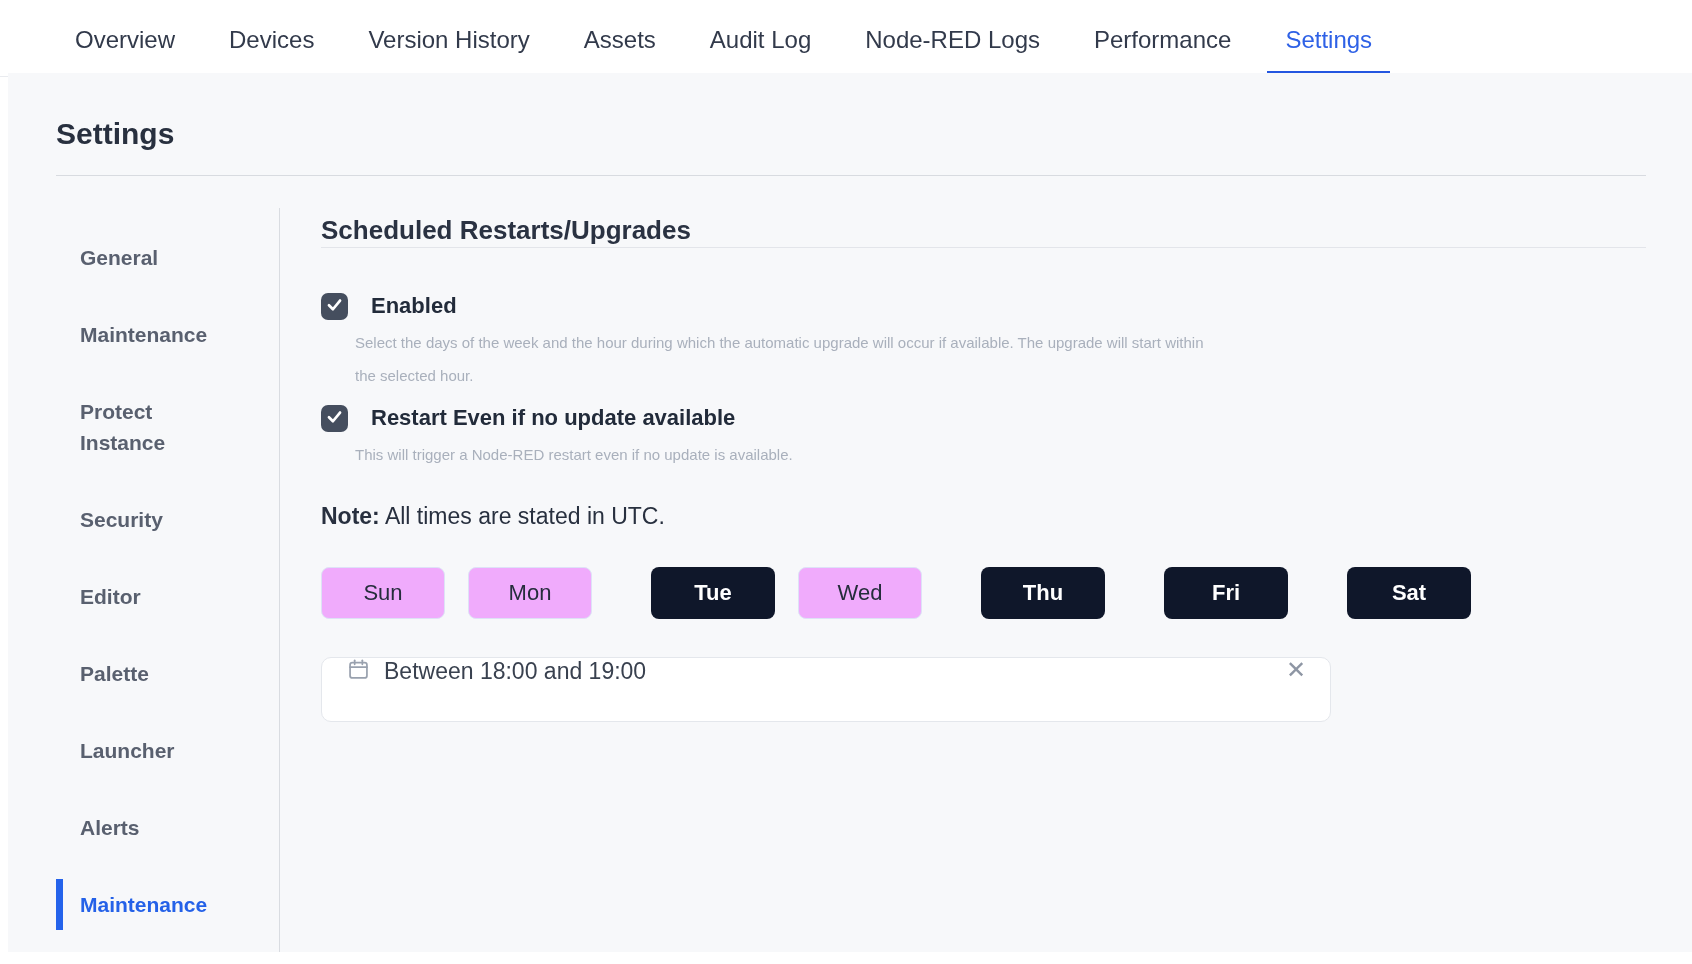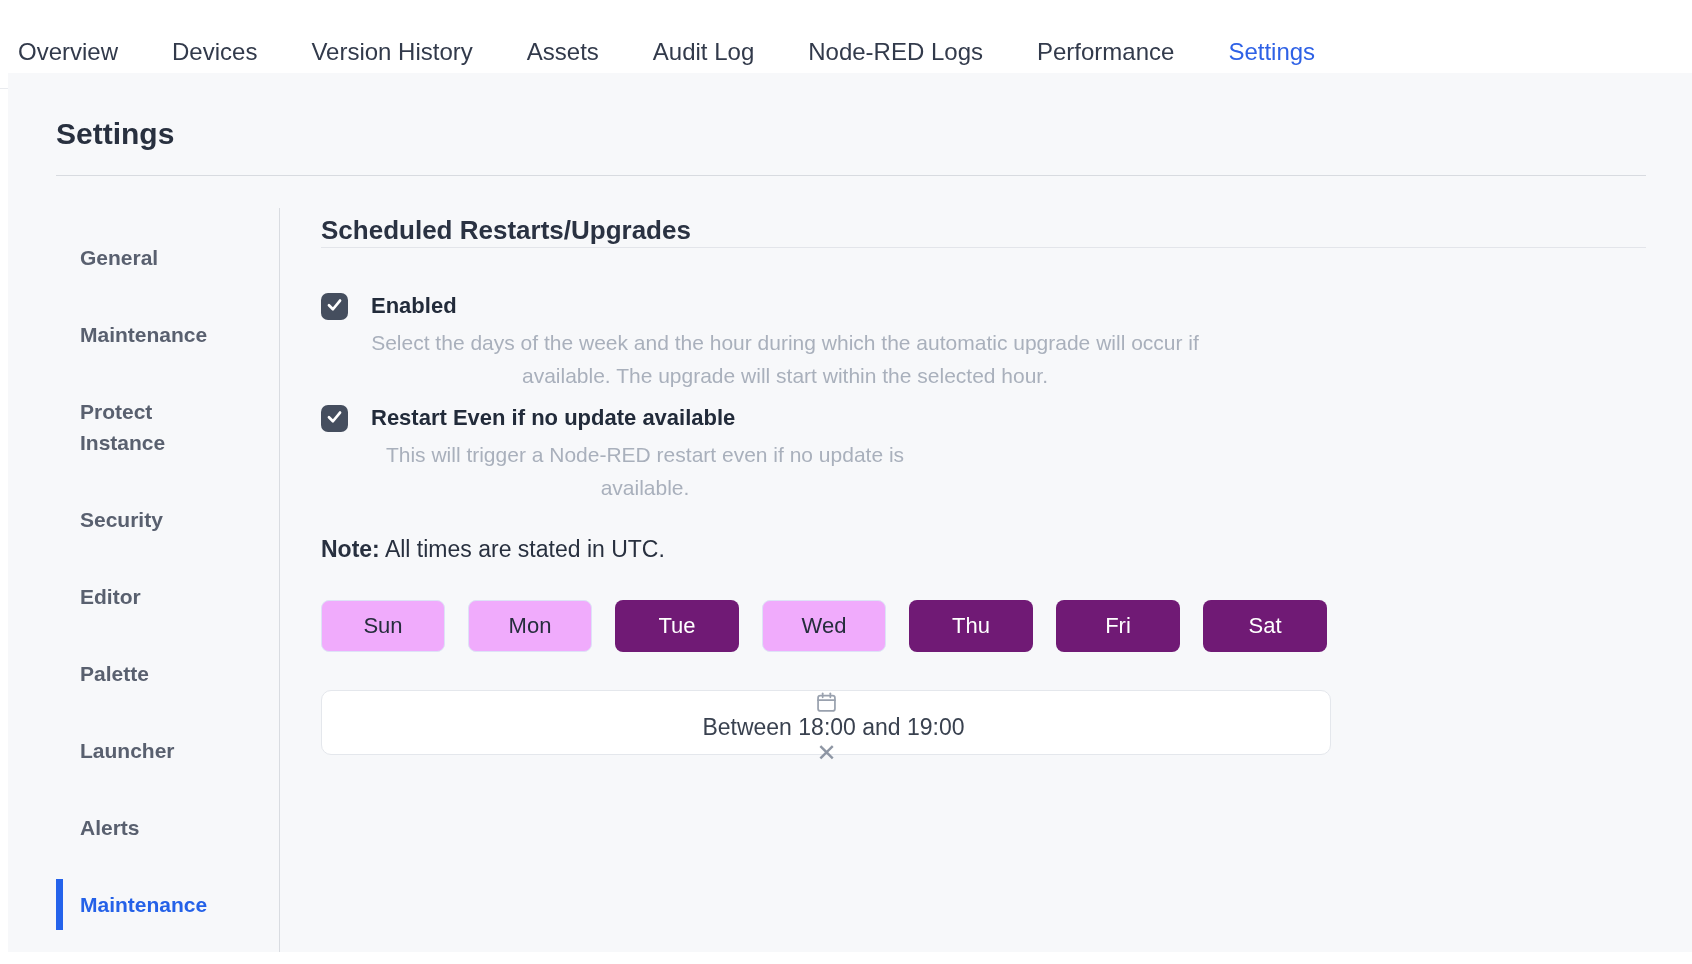--- a/index.html
+++ b/index.html
@@ -5,24 +5,25 @@
   * { box-sizing: border-box; margin: 0; padding: 0; }
   html, body {
     width: 1692px; height: 964px;
     background: #ffffff;
     font-family: "Liberation Sans", sans-serif;
     overflow: hidden;
   }
 
   
   .topnav {
-    position: absolute; top: 16px; left: 0; right: 0; height: 73px;
+    position: absolute; top: 4px; left: 0; right: 0; height: 73px;
     background: #ffffff;
     border-bottom: 1px solid #e9ebef;
     display: flex; align-items: stretch;
+    padding-left: 57px;
   }
   .tab {
     display: flex; align-items: center;
     padding: 0 18px;
     margin-right: 18px;
     font-size: 24px;
     color: #323a4b;
     border-top: 5px solid transparent;
     border-bottom: 5px solid transparent;
     cursor: pointer;
@@ -106,24 +107,23 @@
     flex-shrink: 0;
   }
   .checkbox svg { width: 19px; height: 19px; }
   .opt-label {
     margin-left: 23px;
     font-size: 22px; font-weight: 600;
     color: #222b3a;
   }
   .opt-desc {
     margin: 6px 0 12px 34px;
-    font-size: 21px;
+    font-size: 15px;
     line-height: 33px;
     color: #a9b0bc;
-    text-align: center;
   }
   .opt-desc.w1 { max-width: 860px; }
   .opt-desc.w2 { max-width: 580px; }
 
   .note-line {
     margin-top: 30px;
     font-size: 23px; line-height: 30px;
     color: #28303f;
   }
   .note-line b { font-weight: 700; }
@@ -138,37 +138,37 @@
     border-radius: 8px;
     background: #f0abfc;
     border: 1px solid #dee2f6;
     color: #252d3c;
     font-size: 22px;
     font-family: "Liberation Sans", sans-serif;
     display: flex; align-items: center; justify-content: center;
     cursor: pointer;
   }
   .day-btn.selected {
-    background: #701a75;
+    background: #0f172a;
     border: none;
     color: #ffffff;
-    font-weight: 400;
+    font-weight: 700;
+    margin-left: 36px;
   }
 
   
   .time-input {
     margin-top: 38px;
     width: 1010px; height: 65px;
     background: #ffffff;
     border: 1px solid #e4e7ec;
     border-radius: 10px;
-    display: flex; align-items: center;
+    display: flex; align-items: flex-start;
     padding: 0 24px 0 25px;
     cursor: pointer;
-    flex-direction: column;
   }
   .cal-icon { width: 23px; height: 23px; flex-shrink: 0; }
   .time-text {
     flex: 1;
     margin-left: 14px;
     font-size: 23px;
     color: #39414f;
   }
   .clear-x {
     font-size: 24px;

